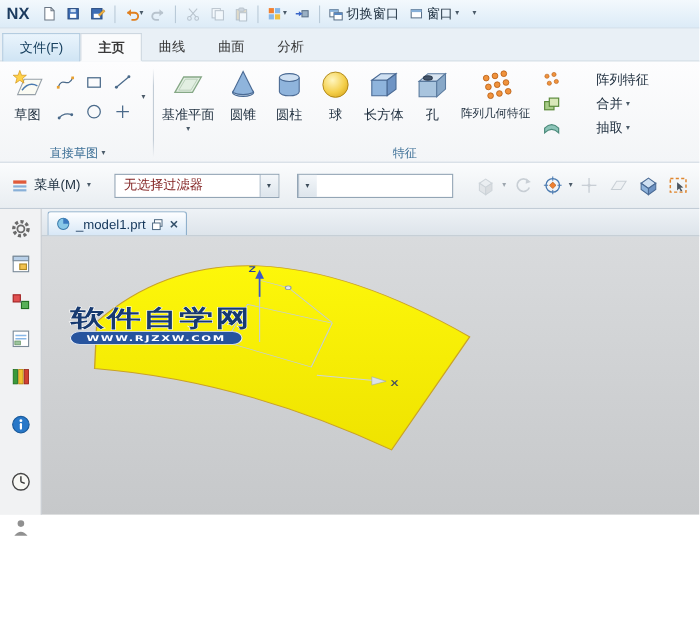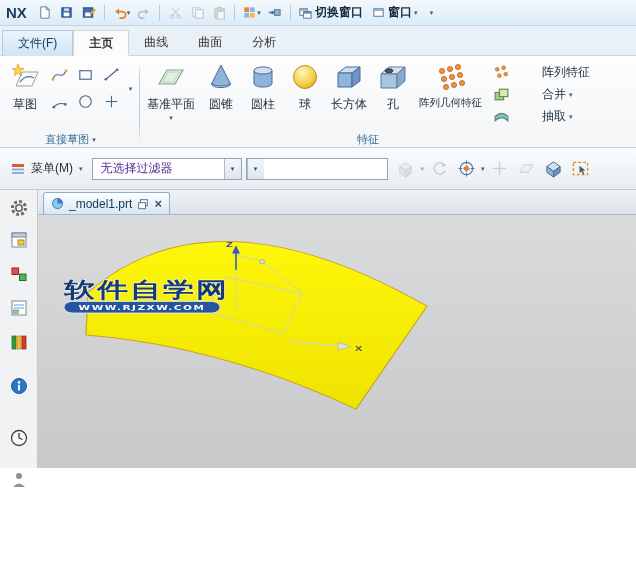--- a/index.html
+++ b/index.html
@@ -3,21 +3,21 @@
 <meta charset="utf-8">
 <style>
 *{margin:0;padding:0;box-sizing:border-box;}
 html,body{width:636px;height:584px;overflow:hidden;}
 body{font-family:"Liberation Sans","DejaVu Sans",sans-serif;font-size:12px;color:#222;background:#fff;user-select:none;}
 .window{width:636px;height:468px;display:flex;flex-direction:column;}
 
 
 .titlebar{height:26px;display:flex;align-items:center;padding:0 6px;gap:2px;background:linear-gradient(#f3f9fd,#dcebf7);border-bottom:1px solid #c2d4e4;flex:none;}
 .logo{font-weight:bold;font-size:15px;color:#1b3a5e;margin-right:6px;}
-.qbtn{height:20px;min-width:20px;display:flex;align-items:center;justify-content:center;gap:0;border-radius:2px;padding:0 2px;font-weight:bold;}
+.qbtn{height:20px;min-width:20px;display:flex;align-items:center;justify-content:center;gap:0;border-radius:2px;padding:0 2px;}
 .qbtn svg{width:15px;height:15px;display:block;}
 .tsep{width:1px;height:16px;background:#b9cad8;margin:0 3px;}
 .dd{font-size:7px;color:#4a5a68;line-height:1;}
 .tbtn-label{font-size:12px;color:#1c2e3e;margin:0 2px;white-space:nowrap;}
 .dis{opacity:.5;}
 
 
 .tabs{height:30px;display:flex;align-items:center;background:#e9f0f6;padding:4px 0 0 2px;border-bottom:1px solid #cdd7e0;flex:none;}
 .tab{height:26px;line-height:25px;padding:0 15px;color:#333;white-space:nowrap;}
 .tab.file{background:linear-gradient(#eaf4fc,#cfe4f4);border:1px solid #b4cce0;border-bottom:none;color:#17405f;}
@@ -37,25 +37,25 @@
 .minigrid{display:grid;grid-template-columns:repeat(3,26px);grid-auto-rows:27px;margin-top:3px;}
 .mbtn{display:flex;align-items:center;justify-content:center;}
 .mbtn svg{width:19px;height:19px;display:block;}
 .mcol{width:13px;display:flex;align-items:center;justify-content:center;margin-top:3px;height:54px;}
 .sidecol{display:flex;flex-direction:column;gap:1px;padding:4px 2px 0 4px;}
 .sidebtn{display:flex;align-items:center;gap:3px;height:21px;padding:0 2px;}
 .sidebtn svg{width:17px;height:17px;display:block;}
 .sidebtn .lbl{font-size:12px;color:#1e2e3e;white-space:nowrap;padding-left:29px;}
 
 
-.toolbarrow{height:42px;background:linear-gradient(#fbfcfd,#e8edf1);display:flex;align-items:center;padding:0 6px;gap:4px;border-bottom:1px solid #c2ccd6;flex:none;}
+.toolbarrow{height:42px;background:linear-gradient(#fbfcfd,#e8edf1);display:flex;align-items:center;padding:0 6px;gap:16px;border-bottom:1px solid #c2ccd6;flex:none;}
 .menu-btn{display:flex;align-items:center;gap:4px;padding:3px 5px;}
 .menu-btn svg{width:14px;height:14px;display:block;}
 .combo{height:22px;background:#fff;border:1px solid #93a5b5;display:flex;align-items:center;}
-.combo .val{padding:0 8px;flex:1;color:#4c1d95;white-space:nowrap;}
+.combo .val{padding:0 8px;flex:1;color:#7f1d1d;white-space:nowrap;}
 .combo .arr{width:17px;height:100%;display:flex;align-items:center;justify-content:center;background:linear-gradient(#f4f7fa,#dde5ec);border-left:1px solid #aebdca;font-size:7px;color:#3c4c5a;}
 .combo.w1{width:150px}.combo.w2{width:142px}
 .tbicons{display:flex;align-items:center;gap:3px;margin-left:2px;}
 .tbtn{width:24px;height:24px;display:flex;align-items:center;justify-content:center;}
 .tbtn svg{width:19px;height:19px;display:block;}
 
 
 .main{flex:1;display:flex;min-height:0;}
 .sidebar{width:38px;background:#f1f2f3;border-right:1px solid #c2c8ce;display:flex;flex-direction:column;align-items:center;padding-top:8px;flex:none;}
 .sbtn{width:26px;height:24px;display:flex;align-items:center;justify-content:center;}

